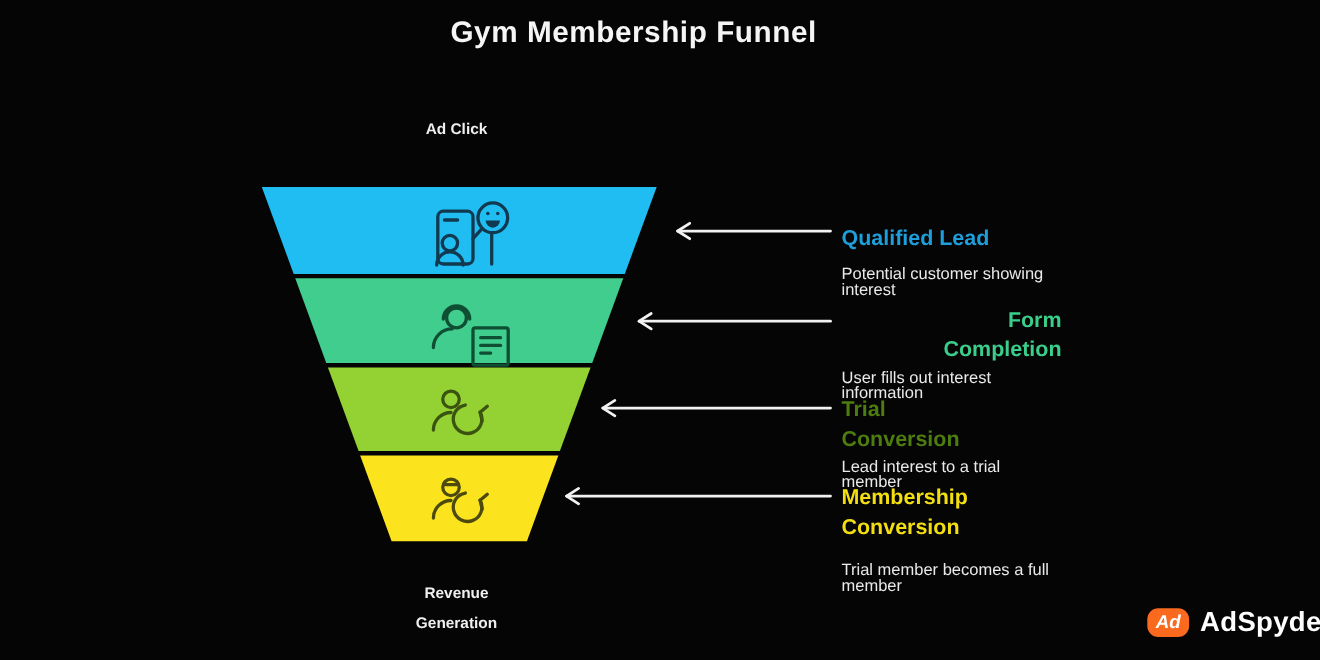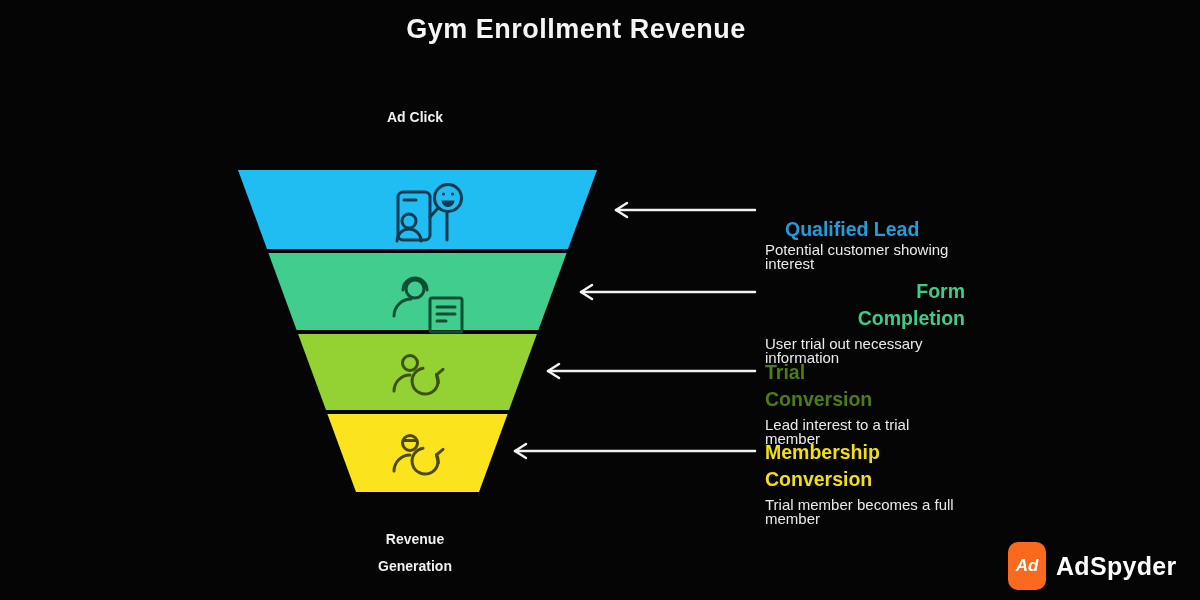--- a/index.html
+++ b/index.html
@@ -26,39 +26,39 @@
   .stage-heading{
     left:765px;width:200px;
     font-size:19.5px;font-weight:bold;line-height:27px;
     white-space:pre-line;
   }
   .stage-desc{
     left:765px;width:200px;
     font-size:15px;line-height:14px;color:#E9E9E9;
     white-space:pre-line;
   }
-  .h1{top:216px;margin-left:20px;} .d1{top:243px;}
+  .h1{top:204px;} .d1{top:243px;}
   .h2{top:278px;} .d2{top:337px;}
   .h3{top:359px;} .d3{top:418px;}
-  .h4{top:439px;} .d4{top:498px;}
+  .h4{top:439px;} .d4{top:512px;}
   .logo{
     top:547px;left:1008px;height:38px;
     display:flex;align-items:center;gap:10px;
   }
   .logo-badge{
-    width:38px;height:48px;border-radius:10px;
+    width:38px;height:26px;border-radius:10px;
     display:flex;align-items:center;justify-content:center;
-    font-size:17px;font-weight:bold;font-style:italic;color:#FFFFFF;
+    font-size:17px;font-weight:bold;font-style:italic;color:#FFFFFF;margin-left:35px;
   }
   .logo-text{font-size:25px;font-weight:bold;letter-spacing:.3px;text-align:right;}
 </style>
 </head>
 <body>
 
-<div class="abs page-title">Gym Enrollment Revenue</div>
+<div class="abs page-title">Gym Membership Funnel</div>
 
 <div class="abs funnel-cap-label top-label">Ad Click</div>
 <div class="abs funnel-cap-label bottom-label">Revenue
 Generation</div>
 
 <svg class="abs" style="top:0;left:0;" width="1200" height="600" viewBox="0 0 1200 600">
 
   <polygon points="238,170 597,170 568,249 267,249" fill="#20BDF2"></polygon>
   <polygon points="268.4,253 566.6,253 538.4,330 296.6,330" fill="#41CD8E"></polygon>
   <polygon points="298.1,334 536.9,334 509,410 326,410" fill="#94D133"></polygon>
@@ -123,21 +123,21 @@
     </g>
   </g>
 </svg>
 
 <div class="abs stage-heading h1" style="color: rgb(30, 159, 219);">Qualified Lead</div>
 <div class="abs stage-desc d1">Potential customer showing
 interest</div>
 
 <div class="abs stage-heading h2" style="color: rgb(59, 205, 138); text-align: right;">Form
 Completion</div>
-<div class="abs stage-desc d2">User trial out necessary
+<div class="abs stage-desc d2">User fills out interest
 information</div>
 
 <div class="abs stage-heading h3" style="color: #4d7c0f;">Trial
 Conversion</div>
 <div class="abs stage-desc d3">Lead interest to a trial
 member</div>
 
 <div class="abs stage-heading h4" style="color: rgb(243, 223, 16);">Membership
 Conversion</div>
 <div class="abs stage-desc d4">Trial member becomes a full

